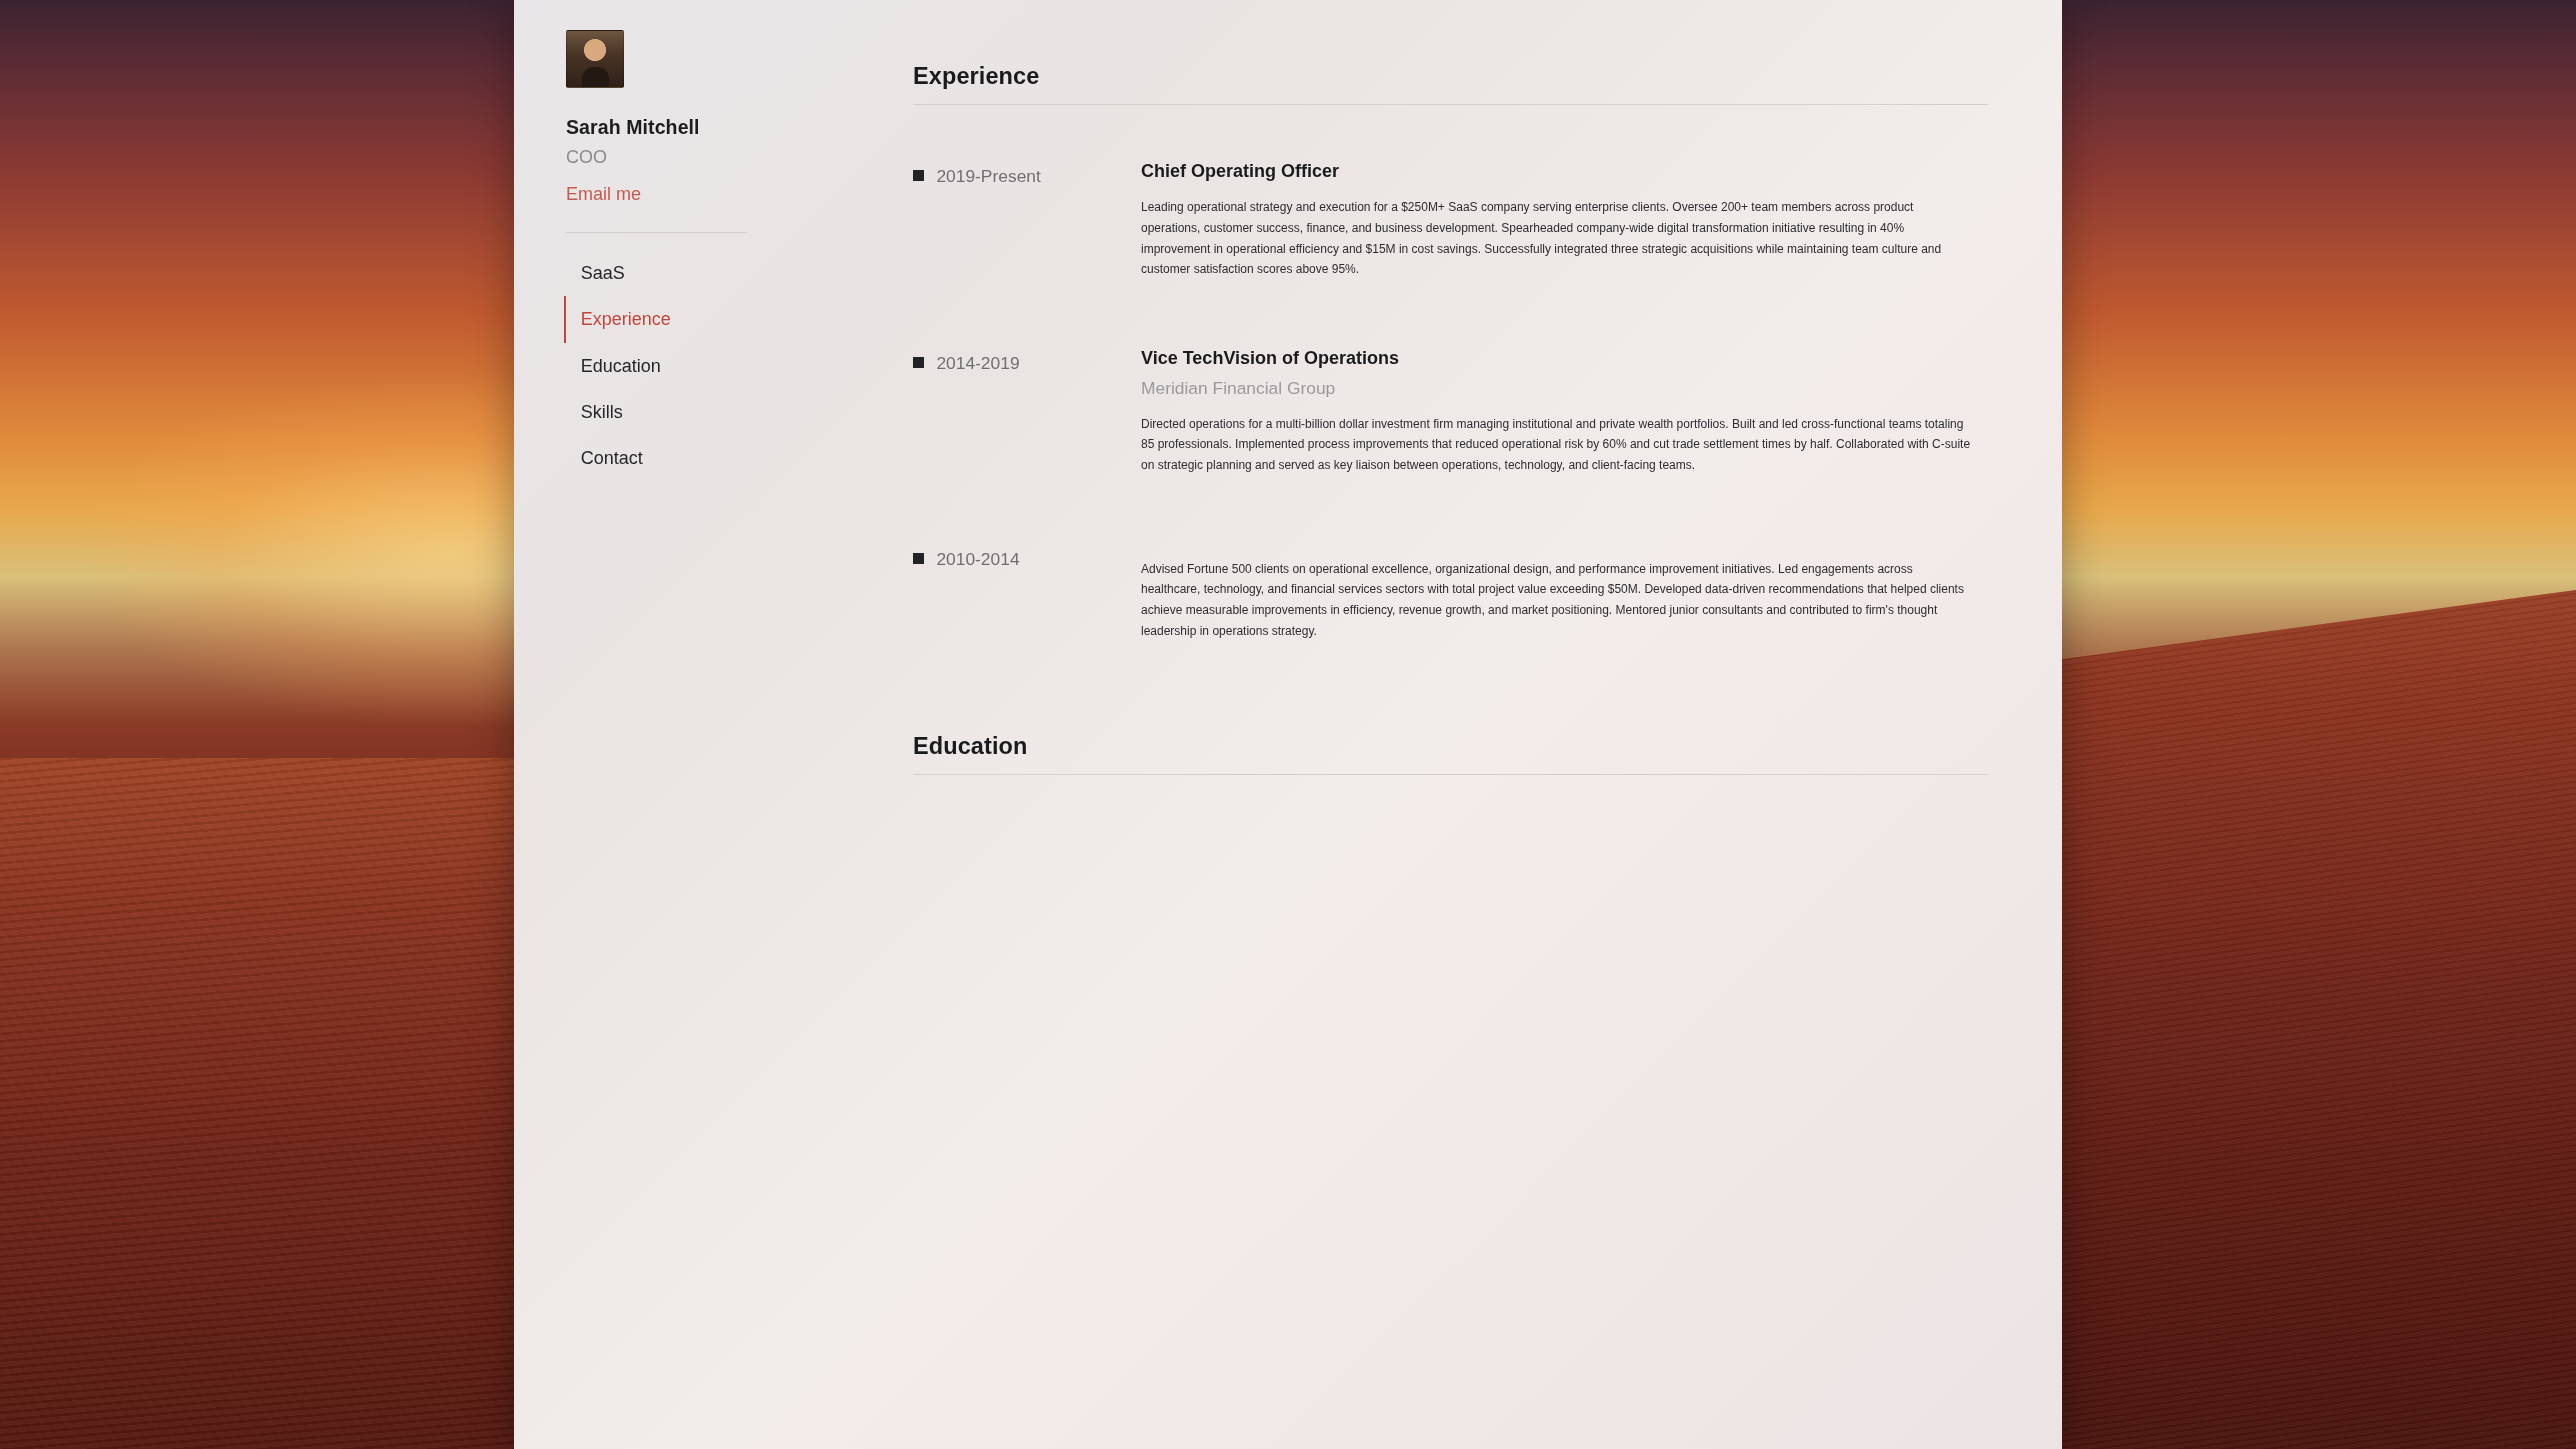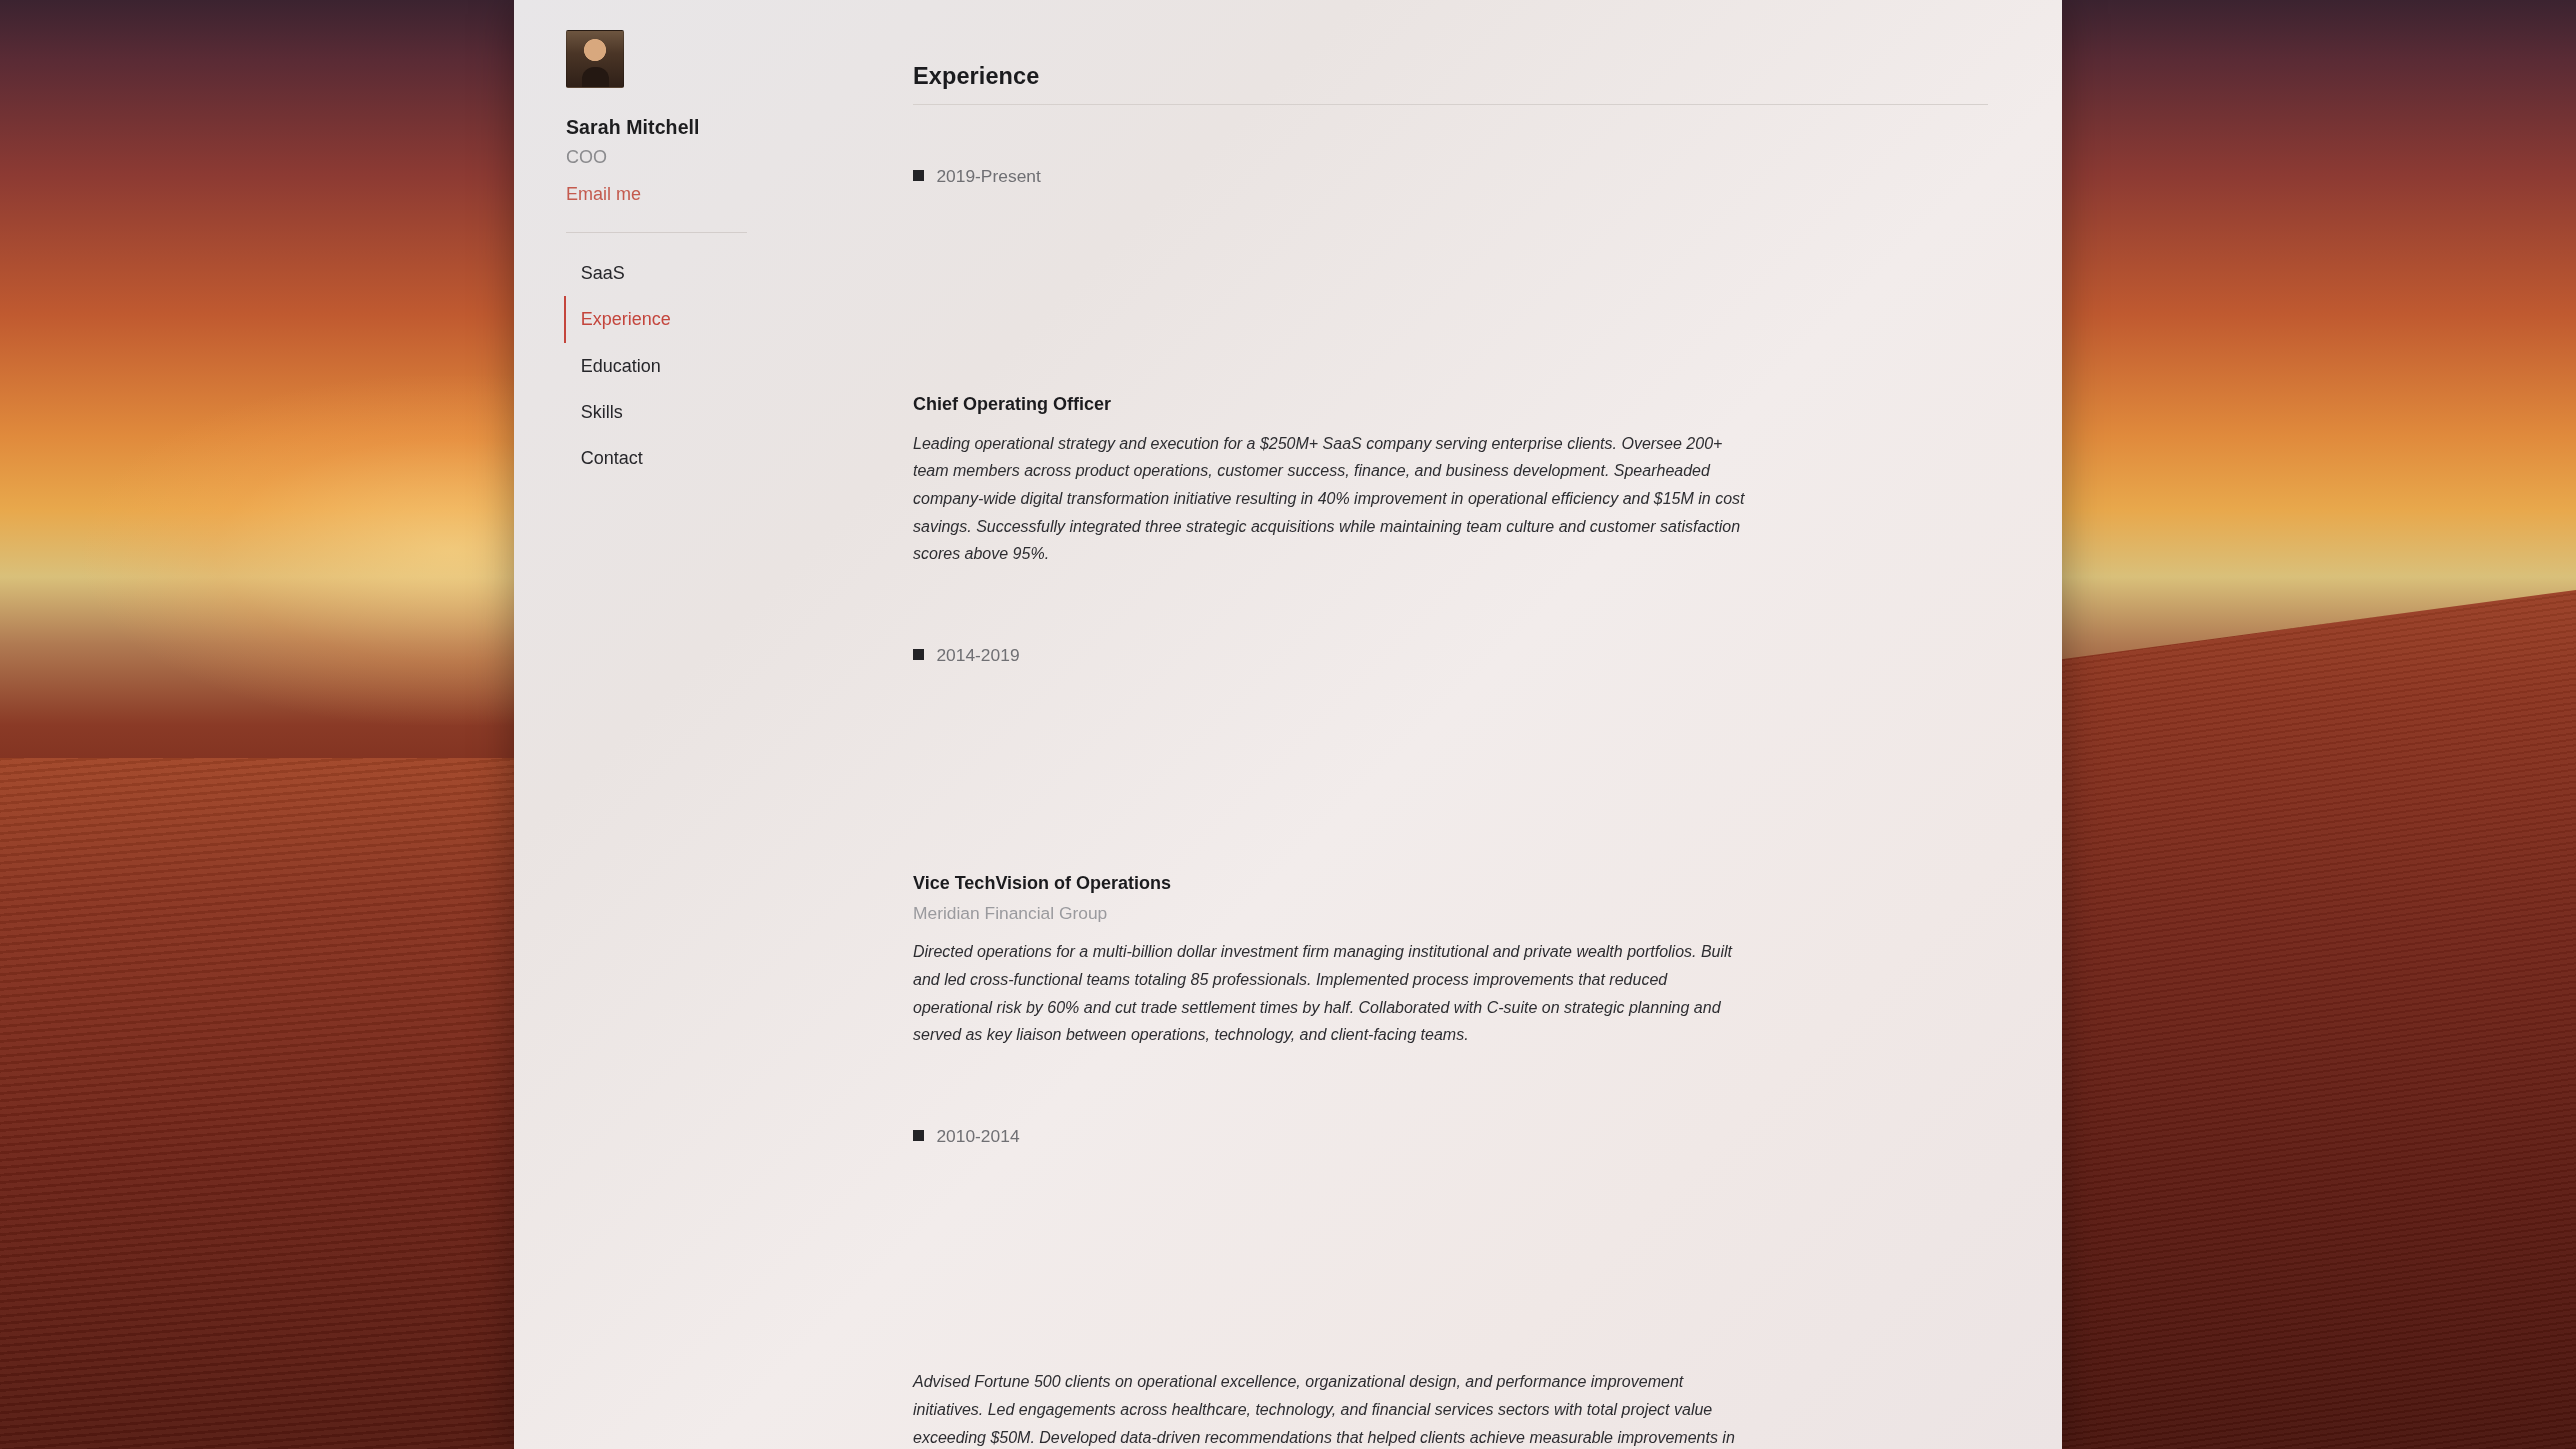--- a/index.html
+++ b/index.html
@@ -179,21 +179,20 @@
     font-size: 23.5px;
     font-weight: bold;
     color: #1b1b1e;
     padding-bottom: 14.8px;
     border-bottom: 0.7px solid #d6d0cd;
     letter-spacing: 0.1px;
   }
   .entry {
     display: flex;
     margin-top: 56px;
-    flex-direction: column;
   }
   .entry-left {
     flex: 0 0 228px;
     display: flex;
     align-items: flex-start;
     padding-top: 4.7px;
   }
   .bullet {
     width: 11.4px;
     height: 11.4px;
@@ -213,25 +212,24 @@
     font-weight: bold;
     color: #1b1b1e;
   }
   .company {
     margin-top: 8.7px;
     font-size: 17.4px;
     color: #9a9a9e;
   }
   .description {
     margin-top: 14.8px;
-    font-size: 16px;
+    font-size: 12px;
     line-height: 1.73;
     color: #2d2d31;
     max-width: 832px;
-    font-style: italic;
   }
   #education-title { margin-top: 79px; }
 </style>
 </head>
 <body>
 
 <div id="desktop">
   <div id="sun-glow"></div>
   <div id="dune-right"></div>
   <div id="dune-left"></div>

